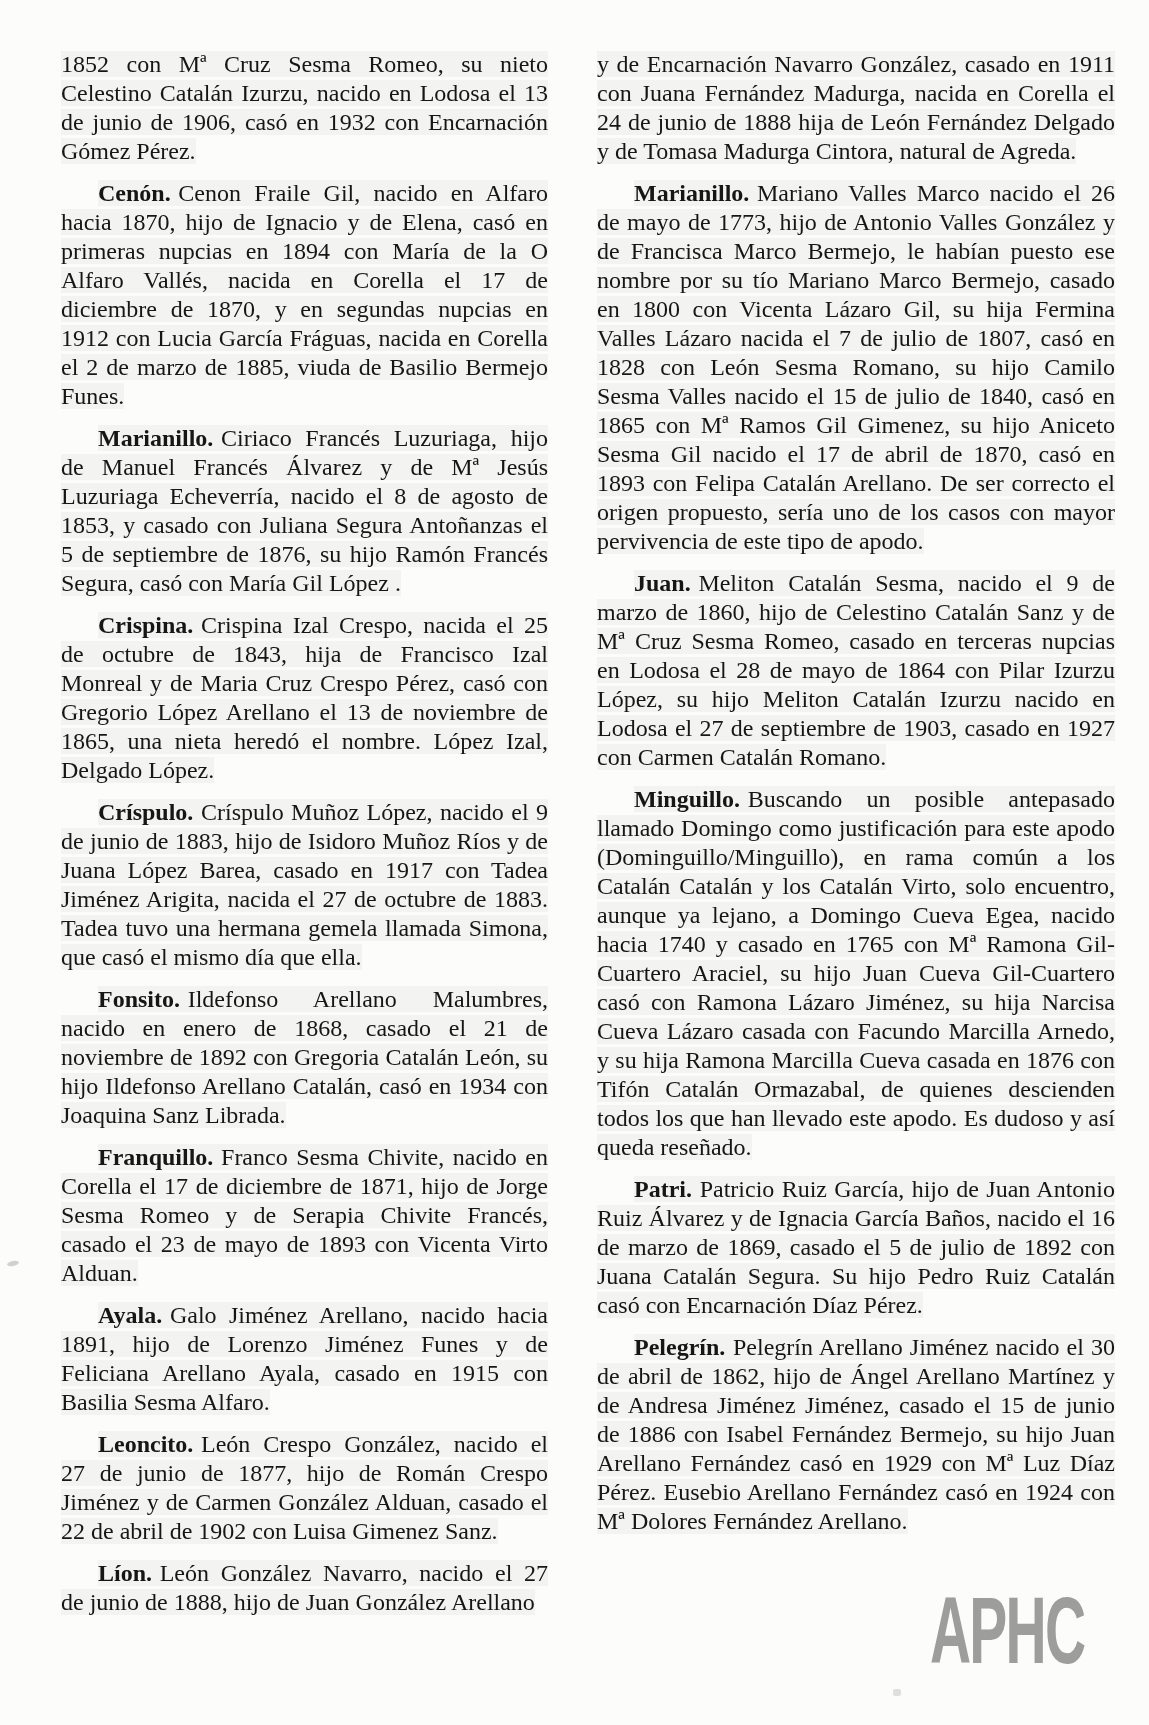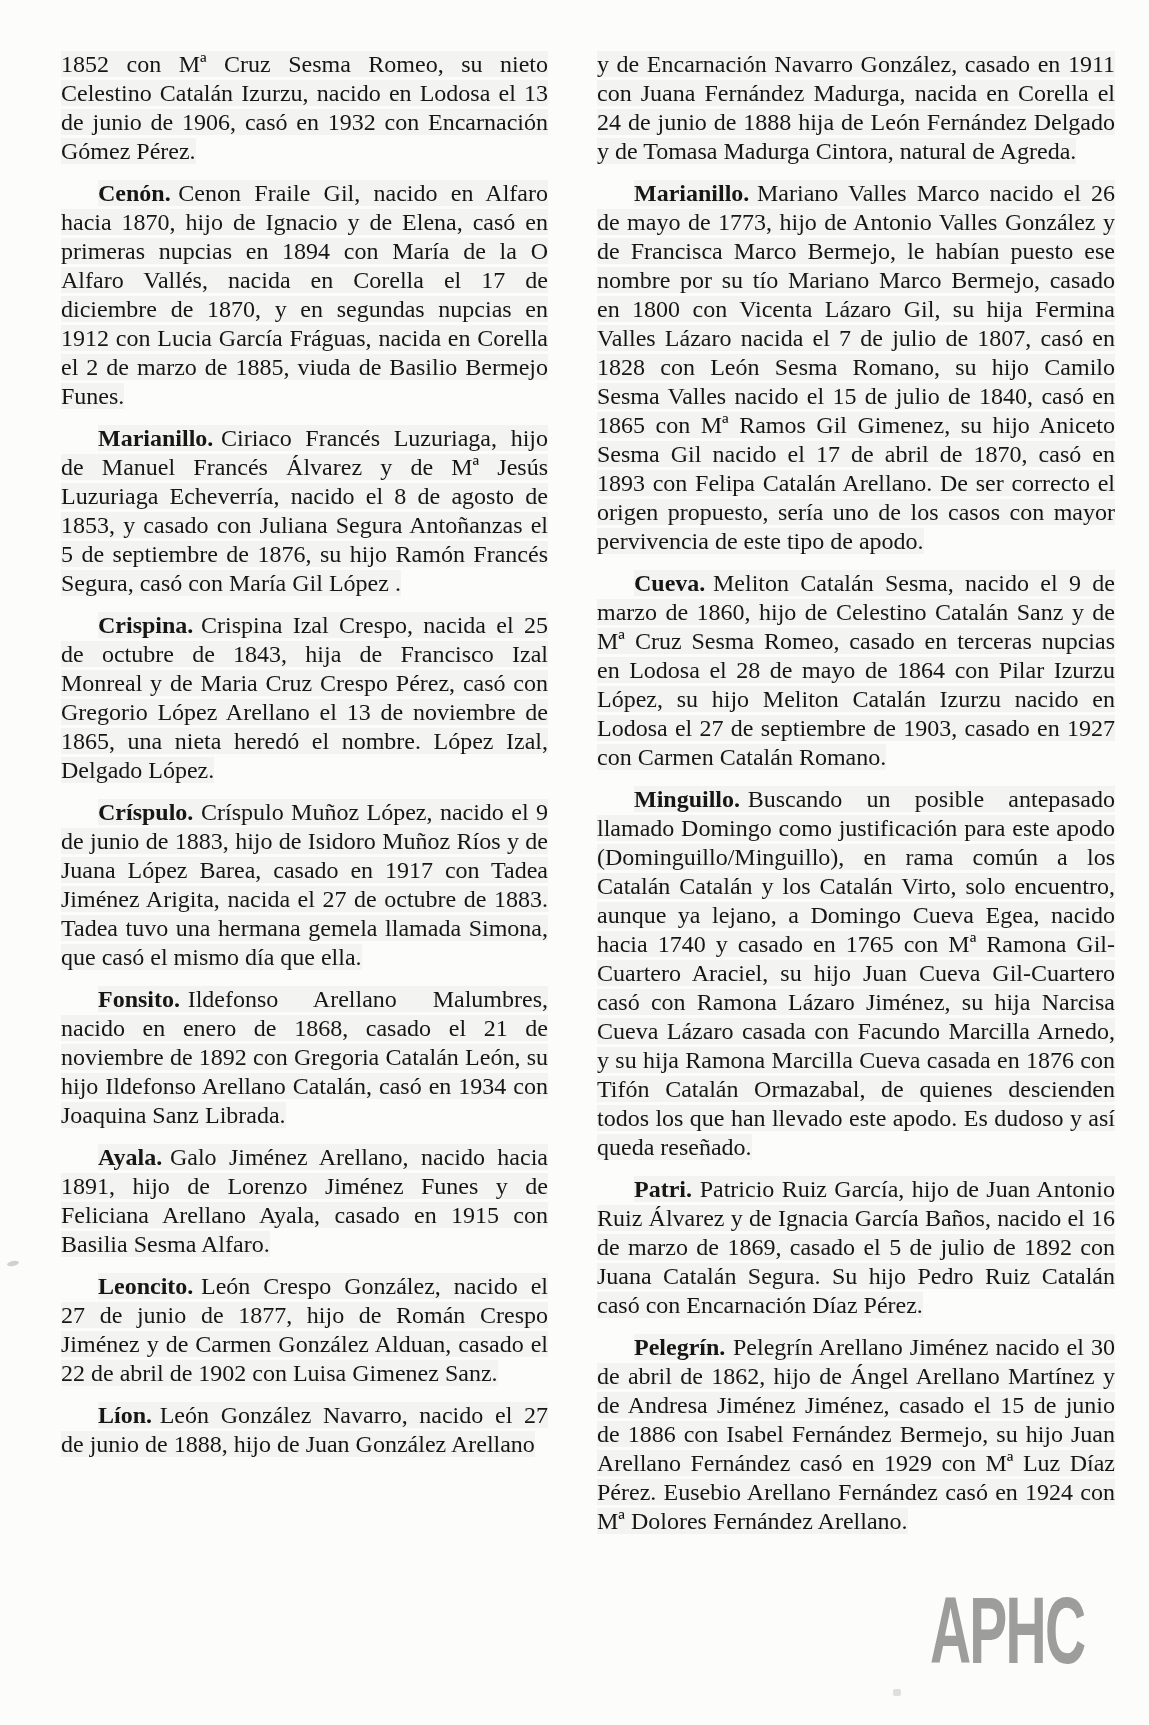--- a/index.html
+++ b/index.html
@@ -81,29 +81,30 @@
 
 <div class="page">
 
   <div class="col col-left">
     <p class="entry cont"><b class="apodo"></b><span class="etext">1852 con Mª Cruz Sesma Romeo, su nieto Celestino Catalán Izurzu, nacido en Lodosa el 13 de junio de 1906, casó en 1932 con Encarnación Gómez Pérez.</span></p>
     <p class="entry"><b class="apodo">Cenón.</b><span class="etext">Cenon Fraile Gil, nacido en Alfaro hacia 1870, hijo de Ignacio y de Elena, casó en primeras nupcias en 1894 con María de la O Alfaro Vallés, nacida en Corella el 17 de diciembre de 1870, y en segundas nupcias en 1912 con Lucia García Fráguas, nacida en Corella el 2 de marzo de 1885, viuda de Basilio Bermejo Funes.</span></p>
     <p class="entry"><b class="apodo">Marianillo.</b><span class="etext">Ciriaco Francés Luzuriaga, hijo de Manuel Francés Álvarez y de Mª Jesús Luzuriaga Echeverría, nacido el 8 de agosto de 1853, y casado con Juliana Segura Antoñanzas el 5 de septiembre de 1876, su hijo Ramón Francés Segura, casó con María Gil López .</span></p>
     <p class="entry"><b class="apodo">Crispina.</b><span class="etext">Crispina Izal Crespo, nacida el 25 de octubre de 1843, hija de Francisco Izal Monreal y de Maria Cruz Crespo Pérez, casó con Gregorio López Arellano el 13 de noviembre de 1865, una nieta heredó el nombre. López Izal, Delgado López.</span></p>
     <p class="entry"><b class="apodo">Críspulo.</b><span class="etext">Críspulo Muñoz López, nacido el 9 de junio de 1883, hijo de Isidoro Muñoz Ríos y de Juana López Barea, casado en 1917 con Tadea Jiménez Arigita, nacida el 27 de octubre de 1883. Tadea tuvo una hermana gemela llamada Simona, que casó el mismo día que ella.</span></p>
     <p class="entry"><b class="apodo">Fonsito.</b><span class="etext">Ildefonso Arellano Malumbres, nacido en enero de 1868, casado el 21 de noviembre de 1892 con Gregoria Catalán León, su hijo Ildefonso Arellano Catalán, casó en 1934 con Joaquina Sanz Librada.</span></p>
+    <p class="entry"><b class="apodo">Franquillo.</b><span class="etext">Franco Sesma Chivite, nacido en Corella el 17 de diciembre de 1871, hijo de Jorge Sesma Romeo y de Serapia Chivite Francés, casado el 23 de mayo de 1893 con Vicenta Virto Alduan.</span></p>
     <p class="entry"><b class="apodo">Ayala.</b><span class="etext">Galo Jiménez Arellano, nacido hacia 1891, hijo de Lorenzo Jiménez Funes y de Feliciana Arellano Ayala, casado en 1915 con Basilia Sesma Alfaro.</span></p>
     <p class="entry"><b class="apodo">Leoncito.</b><span class="etext">León Crespo González, nacido el 27 de junio de 1877, hijo de Román Crespo Jiménez y de Carmen González Alduan, casado el 22 de abril de 1902 con Luisa Gimenez Sanz.</span></p>
     <p class="entry"><b class="apodo">Líon.</b><span class="etext">León González Navarro, nacido el 27 de junio de 1888, hijo de Juan González Arellano</span></p>
   </div>
 
   <div class="col col-right">
     <p class="entry cont"><b class="apodo"></b><span class="etext">y de Encarnación Navarro González, casado en 1911 con Juana Fernández Madurga, nacida en Corella el 24 de junio de 1888 hija de León Fernández Delgado y de Tomasa Madurga Cintora, natural de Agreda.</span></p>
     <p class="entry"><b class="apodo">Marianillo.</b><span class="etext">Mariano Valles Marco nacido el 26 de mayo de 1773, hijo de Antonio Valles González y de Francisca Marco Bermejo, le habían puesto ese nombre por su tío Mariano Marco Bermejo, casado en 1800 con Vicenta Lázaro Gil, su hija Fermina Valles Lázaro nacida el 7 de julio de 1807, casó en 1828 con León Sesma Romano, su hijo Camilo Sesma Valles nacido el 15 de julio de 1840, casó en 1865 con Mª Ramos Gil Gimenez, su hijo Aniceto Sesma Gil nacido el 17 de abril de 1870, casó en 1893 con Felipa Catalán Arellano. De ser correcto el origen propuesto, sería uno de los casos con mayor pervivencia de este tipo de apodo.</span></p>
-    <p class="entry"><b class="apodo">Cueva.</b><span class="etext">Meliton Catalán Sesma, nacido el 9 de marzo de 1860, hijo de Celestino Catalán Sanz y de Mª Cruz Sesma Romeo, casado en terceras nupcias en Lodosa el 28 de mayo de 1864 con Pilar Izurzu López, su hijo Meliton Catalán Izurzu nacido en Lodosa el 27 de septiembre de 1903, casado en 1927 con Carmen Catalán Romano.</span></p>
+    <p class="entry"><b class="apodo">Juan.</b><span class="etext">Meliton Catalán Sesma, nacido el 9 de marzo de 1860, hijo de Celestino Catalán Sanz y de Mª Cruz Sesma Romeo, casado en terceras nupcias en Lodosa el 28 de mayo de 1864 con Pilar Izurzu López, su hijo Meliton Catalán Izurzu nacido en Lodosa el 27 de septiembre de 1903, casado en 1927 con Carmen Catalán Romano.</span></p>
     <p class="entry"><b class="apodo">Minguillo.</b><span class="etext">Buscando un posible antepasado llamado Domingo como justificación para este apodo (Dominguillo/Minguillo), en rama común a los Catalán Catalán y los Catalán Virto, solo encuentro, aunque ya lejano, a Domingo Cueva Egea, nacido hacia 1740 y casado en 1765 con Mª Ramona Gil-Cuartero Araciel, su hijo Juan Cueva Gil-Cuartero casó con Ramona Lázaro Jiménez, su hija Narcisa Cueva Lázaro casada con Facundo Marcilla Arnedo, y su hija Ramona Marcilla Cueva casada en 1876 con Tifón Catalán Ormazabal, de quienes descienden todos los que han llevado este apodo. Es dudoso y así queda reseñado.</span></p>
     <p class="entry"><b class="apodo">Patri.</b><span class="etext">Patricio Ruiz García, hijo de Juan Antonio Ruiz Álvarez y de Ignacia García Baños, nacido el 16 de marzo de 1869, casado el 5 de julio de 1892 con Juana Catalán Segura. Su hijo Pedro Ruiz Catalán casó con Encarnación Díaz Pérez.</span></p>
     <p class="entry"><b class="apodo">Pelegrín.</b><span class="etext">Pelegrín Arellano Jiménez nacido el 30 de abril de 1862, hijo de Ángel Arellano Martínez y de Andresa Jiménez Jiménez, casado el 15 de junio de 1886 con Isabel Fernández Bermejo, su hijo Juan Arellano Fernández casó en 1929 con Mª Luz Díaz Pérez. Eusebio Arellano Fernández casó en 1924 con Mª Dolores Fernández Arellano.</span></p>
   </div>
 
   <div class="watermark">APHC</div>
 
   <div class="mark mark-1"></div>
   <div class="mark mark-2"></div>
 

